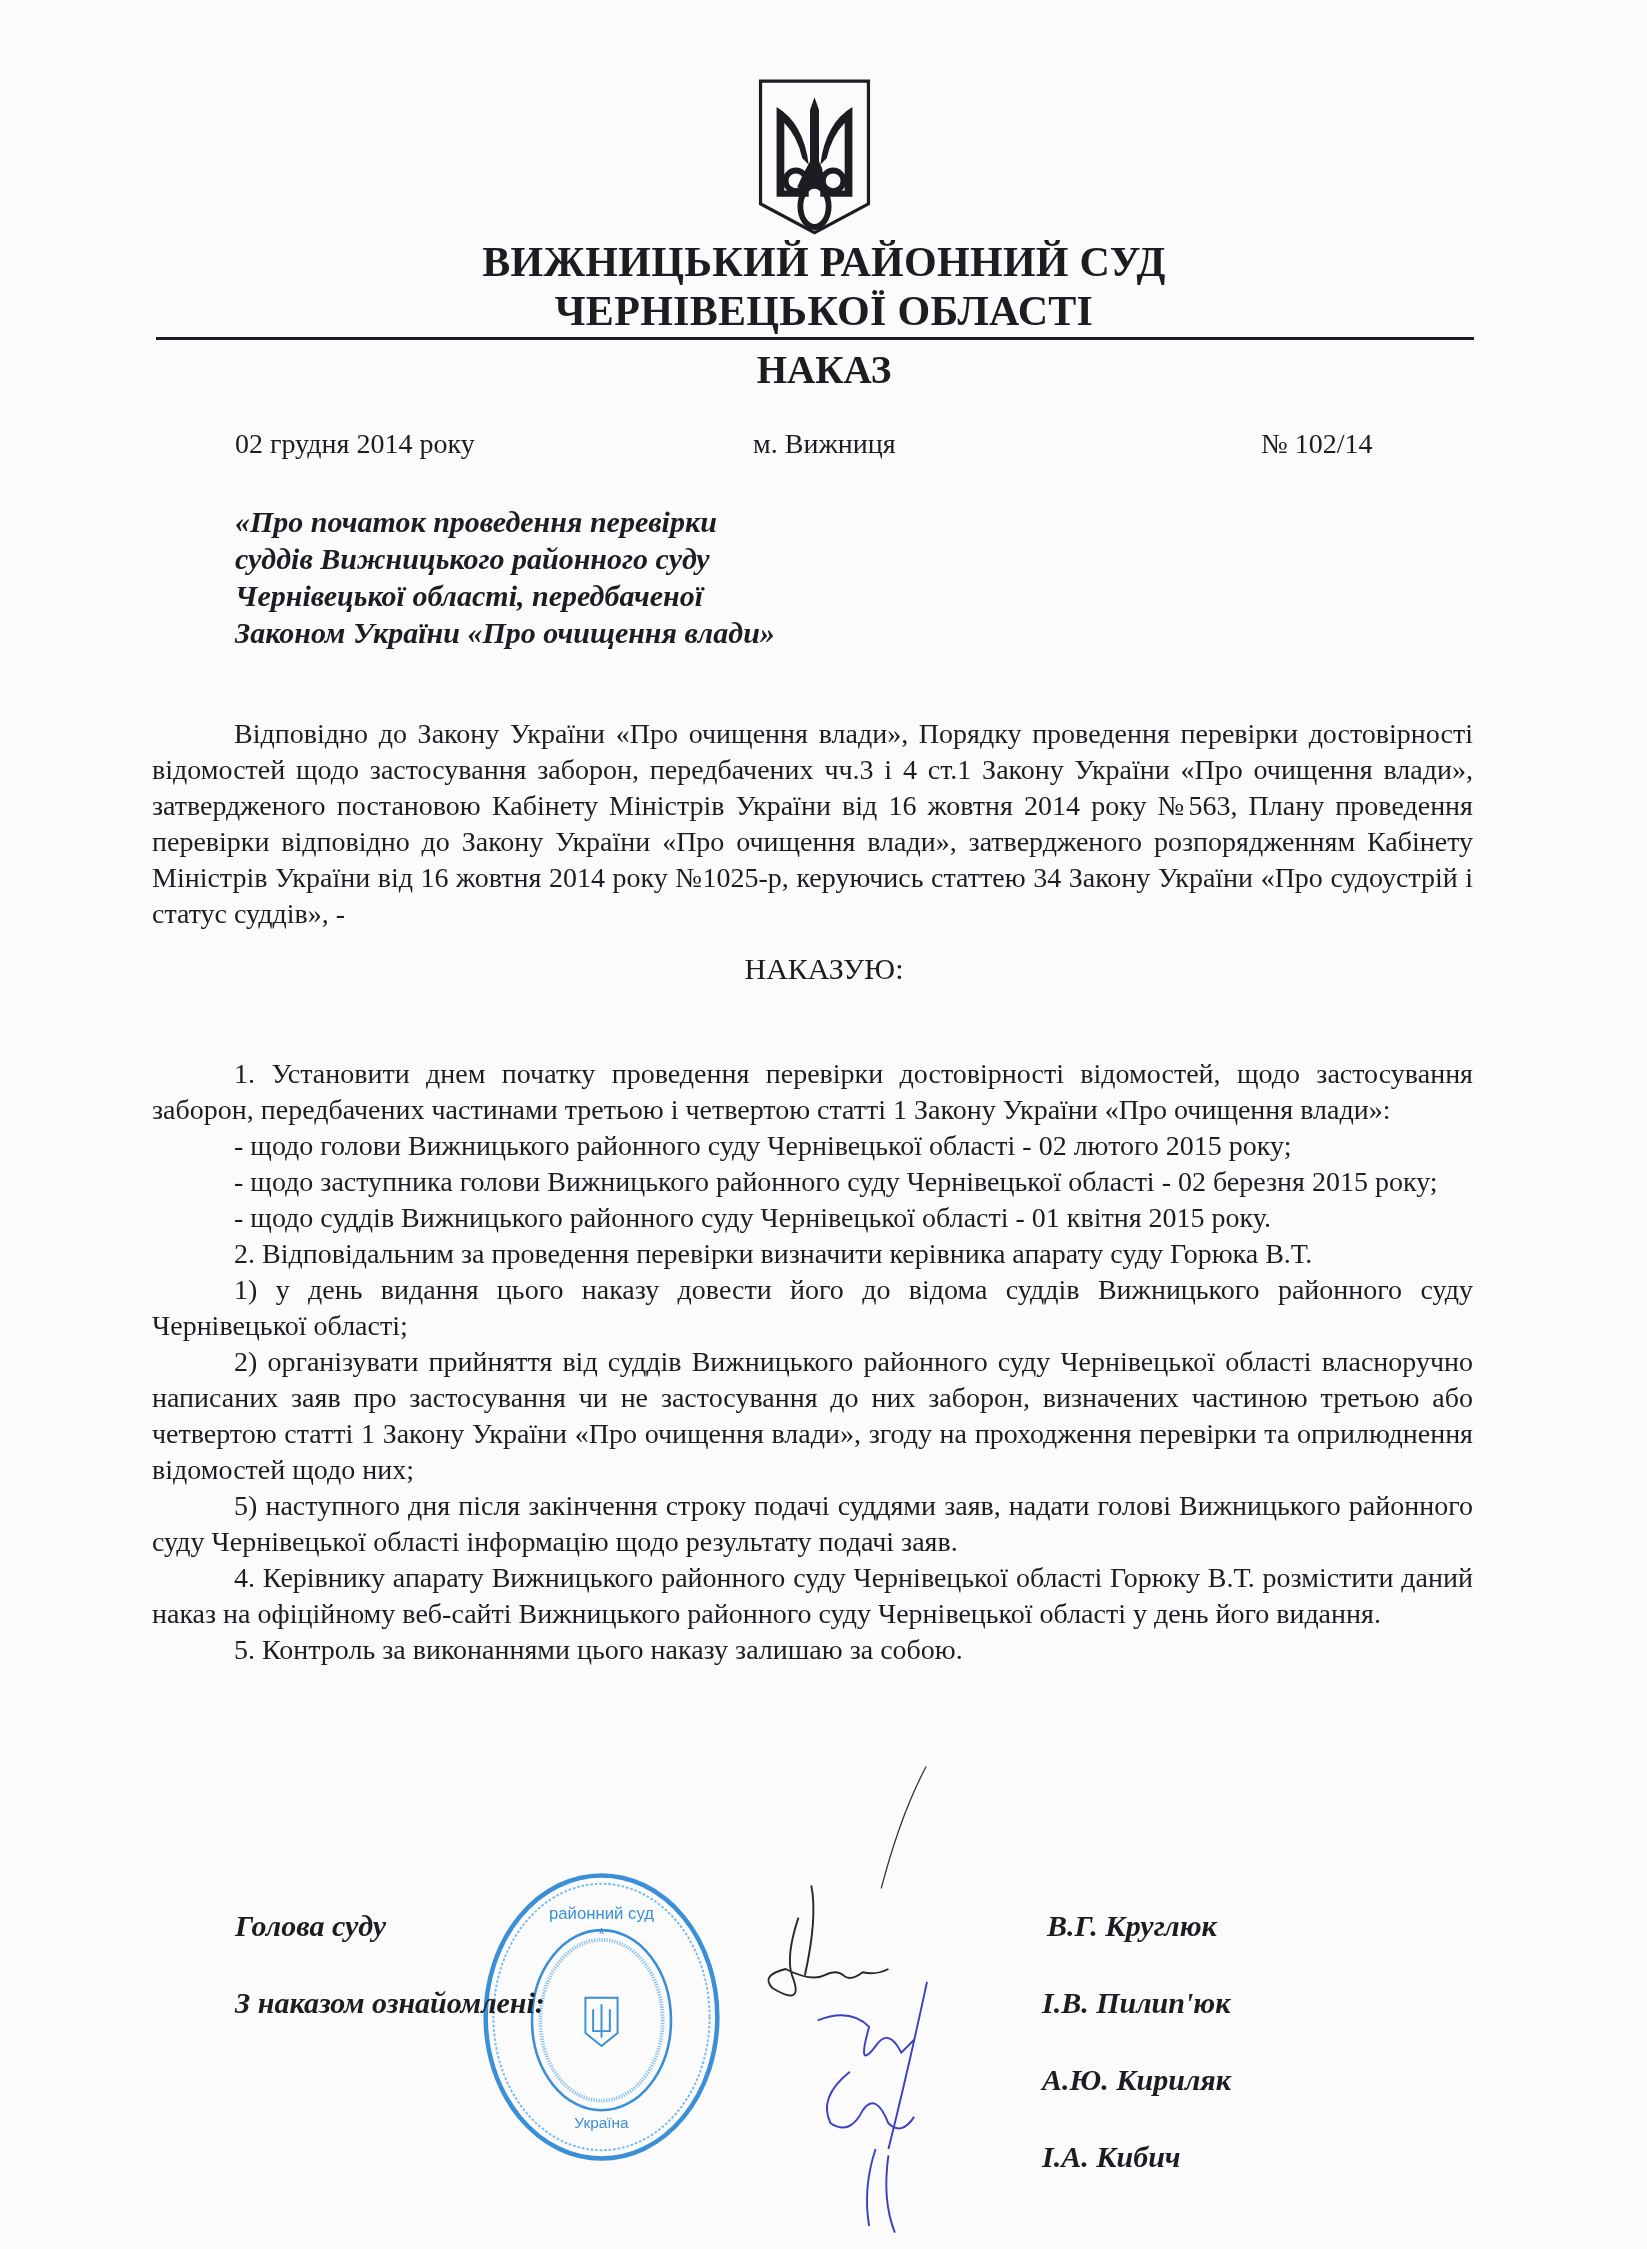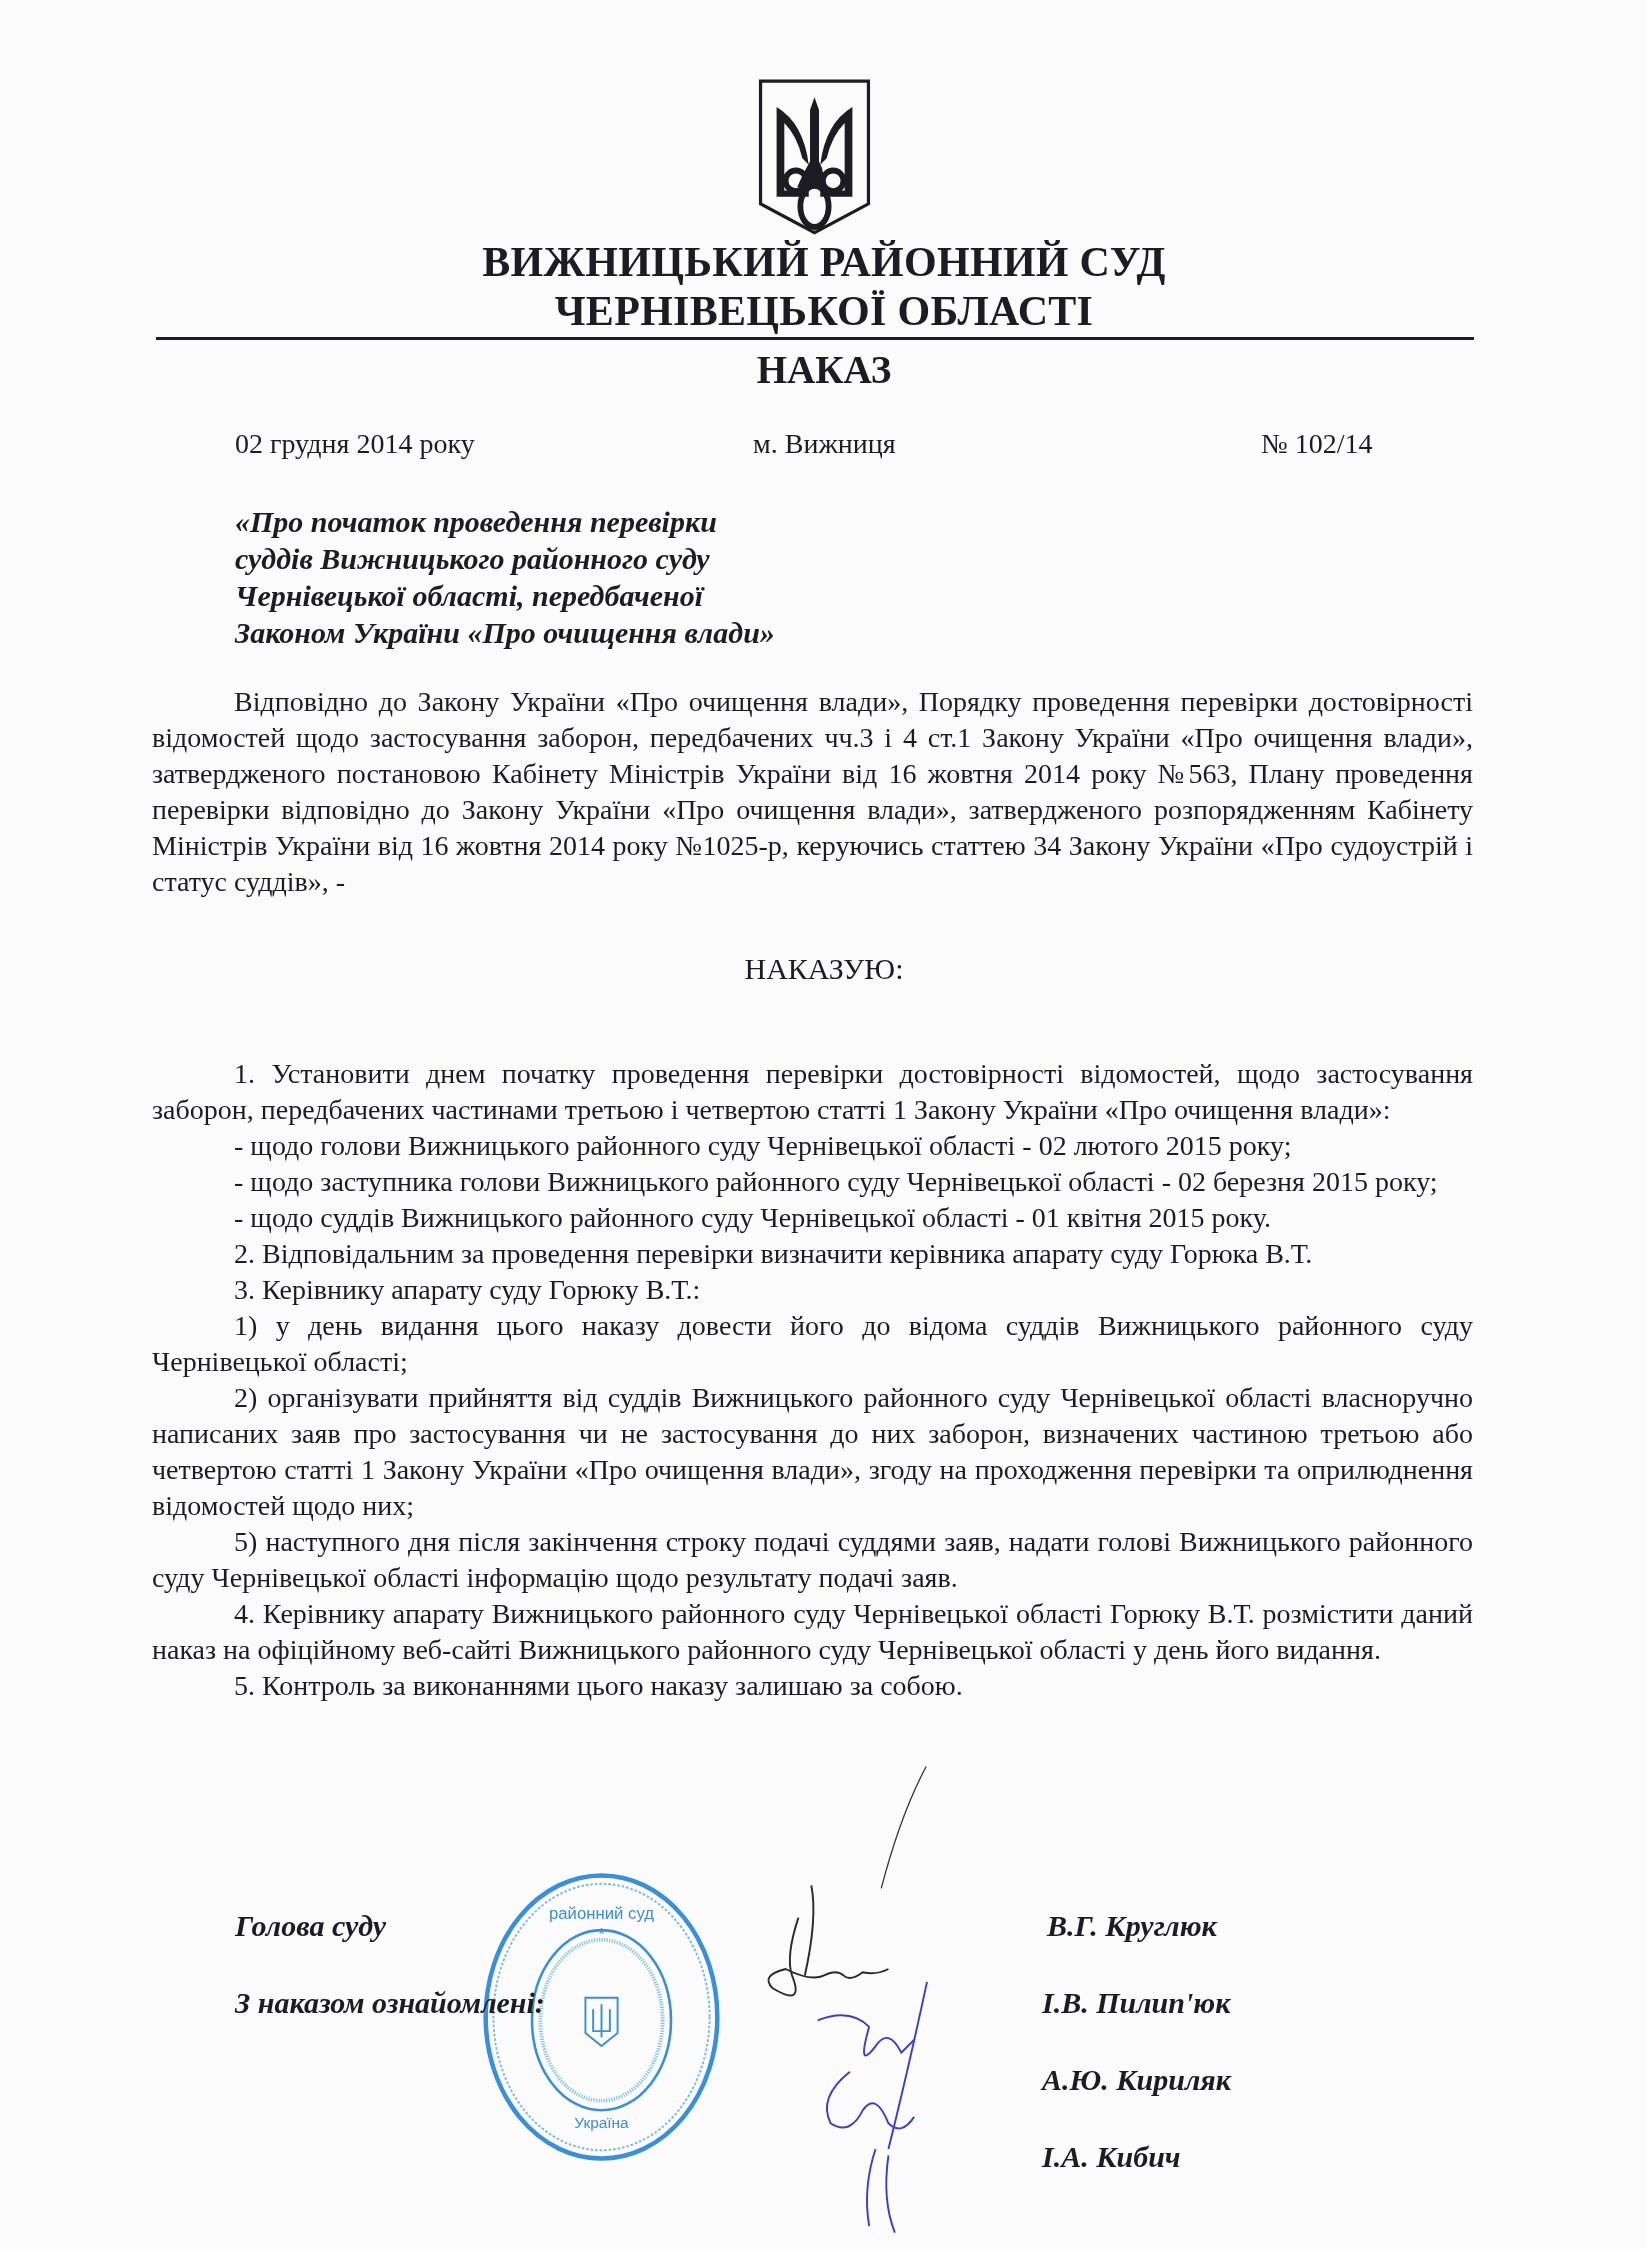--- a/index.html
+++ b/index.html
@@ -16,21 +16,21 @@
               font-weight: bold; font-size: 39px; line-height: 48px; }
   .meta { position: absolute; top: 426px; font-size: 28px; line-height: 36px; }
   .meta-date { left: 235px; }
   .meta-city { left: 753px; }
   .meta-num { left: 1261px; }
   .subject { position: absolute; left: 235px; top: 503px; font-style: italic; font-weight: bold;
              font-size: 30px; line-height: 37px; }
   .subject div { white-space: nowrap; }
   .body { position: absolute; left: 152px; width: 1321px; font-size: 28px; line-height: 36px; text-align: justify; }
   .body p { margin: 0; text-indent: 82px; }
-  .preamble { top: 684px; }
+  .preamble { top: 716px; }
   .order-heading { position: absolute; left: 0; width: 1648px; top: 951px; text-align: center;
                    font-weight: normal; font-size: 30px; line-height: 36px; }
   .items { top: 1020px; margin-top: 36px; }
   .sign { position: absolute; font-style: italic; font-weight: bold; font-size: 30px; line-height: 36px; white-space: nowrap; }
   .stamp { position: absolute; left: 476px; top: 1869px; width: 251px; height: 296px; }
   .sigs { position: absolute; left: 721px; top: 1879px; width: 322px; height: 360px; }
   .stroke { position: absolute; left: 862px; top: 1763px; width: 77px; height: 129px; }
 </style>
 </head>
 <body>
@@ -68,21 +68,20 @@
   </div>
 
   <div class="order-heading">НАКАЗУЮ:</div>
 
   <div class="body items">
     <p>1. Установити днем початку проведення перевірки достовірності відомостей, щодо застосування заборон, передбачених частинами третьою і четвертою статті 1 Закону України «Про очищення влади»:</p>
     <p>- щодо голови Вижницького районного суду Чернівецької області - 02 лютого 2015 року;</p>
     <p>- щодо заступника голови Вижницького районного суду Чернівецької області - 02 березня 2015 року;</p>
     <p>- щодо суддів Вижницького районного суду Чернівецької області - 01 квітня 2015 року.</p>
     <p>2. Відповідальним за проведення перевірки визначити керівника апарату суду Горюка В.Т.</p>
-    <p>3. Керівнику апарату суду Горюку В.Т.:</p>
     <p>1) у день видання цього наказу довести його до відома суддів Вижницького районного суду Чернівецької області;</p>
     <p>2) організувати прийняття від суддів Вижницького районного суду Чернівецької області власноручно написаних заяв про застосування чи не застосування до них заборон, визначених частиною третьою або четвертою статті 1 Закону України «Про очищення влади», згоду на проходження перевірки та оприлюднення відомостей щодо них;</p>
     <p>5) наступного дня після закінчення строку подачі суддями заяв, надати голові Вижницького районного суду Чернівецької області інформацію щодо результату подачі заяв.</p>
     <p>4. Керівнику апарату Вижницького районного суду Чернівецької області Горюку В.Т. розмістити даний наказ на офіційному веб-сайті Вижницького районного суду Чернівецької області у день його видання.</p>
     <p>5. Контроль за виконаннями цього наказу залишаю за собою.</p>
   </div>
 
   <svg class="stroke" viewBox="0 0 120 200">
     <path d="M100 5 Q60 80 30 195" fill="none" stroke="#333" stroke-width="2"></path>
   </svg>

